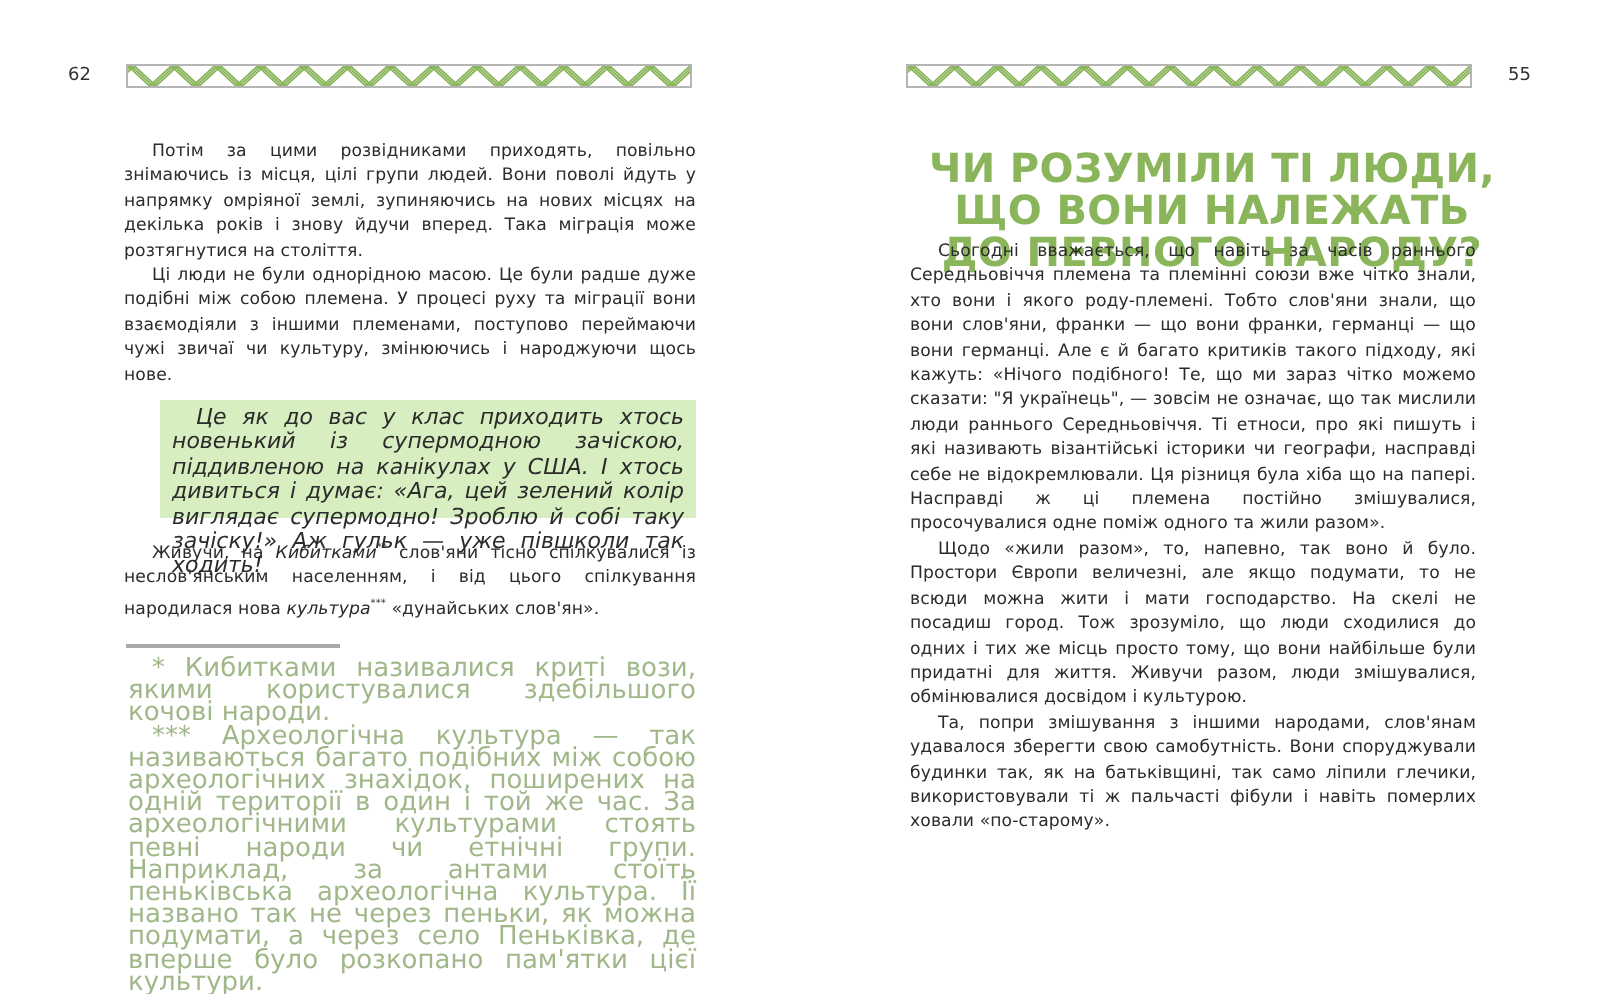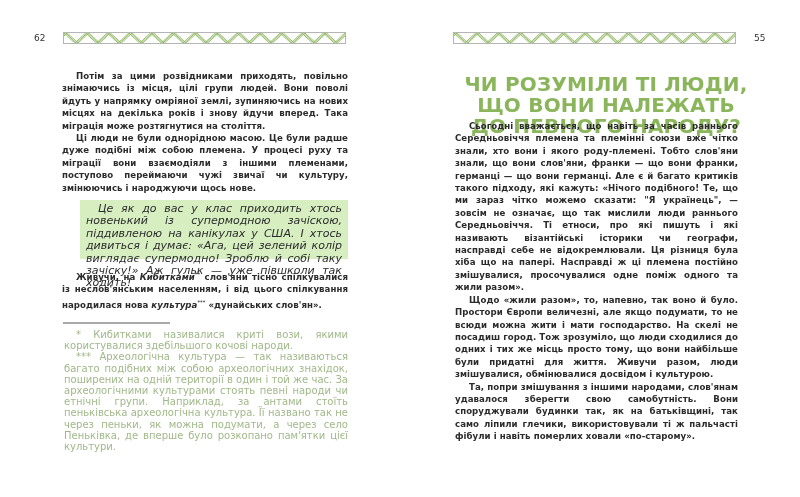--- a/index.html
+++ b/index.html
@@ -9,33 +9,33 @@
     .page-num { position: absolute; top: 33px; font-size: 9px; color: #333; }
     .page-num.left { left: 34px; }
     .page-num.right { left: 754px; }
 
     .ornament { position: absolute; top: 32px; height: 12px; border: 1px solid #b5b5b5; background: #fff; overflow: hidden; }
     .ornament.left { left: 63px; width: 283px; }
     .ornament.right { left: 453px; width: 283px; }
     .ornament svg { display: block; width: 100%; height: 100%; }
 
     .text { position: absolute; font-size: 8.6px; line-height: 12.4px; text-align: justify; letter-spacing: 0.05px; }
-    .text p { text-indent: 14px; font-weight: bold; }
+    .text p { text-indent: 14px; }
     .text p span.it { font-style: italic; }
 
     .left-body { left: 62px; top: 70px; width: 286px; }
 
     .callout { position: absolute; left: 80px; top: 200px; width: 268px; height: 59px; background: #d6eec0; padding: 3px 6px 3px 6px; font-style: italic; font-size: 11px; line-height: 12.4px; text-align: justify; color: #2b2b2b; }
     .callout p { text-indent: 12px; }
 
     .left-body2 { left: 62px; top: 268px; width: 286px; }
 
     .fn-rule { position: absolute; left: 63px; top: 322px; width: 107px; height: 2px; background: #a9a9a9; }
 
-    .footnotes { position: absolute; left: 64px; top: 329px; width: 284px; font-size: 10px; line-height: 11.2px; color: #a0b889; text-align: justify; }
+    .footnotes { position: absolute; left: 64px; top: 329px; width: 284px; font-size: 13px; line-height: 11.2px; color: #a0b889; text-align: justify; }
     .footnotes p { text-indent: 12px; }
 
     .heading { position: absolute; left: 456px; top: 74px; width: 300px; font-family: "DejaVu Sans", sans-serif; font-weight: bold; font-size: 20px; line-height: 21px; color: #8ab55b; text-align: center; letter-spacing: 0.2px; }
 
     .right-body { left: 455px; top: 120px; width: 283px; }
   </style>
 </head>
 <body>
 
 <div class="page-num left">62</div>

